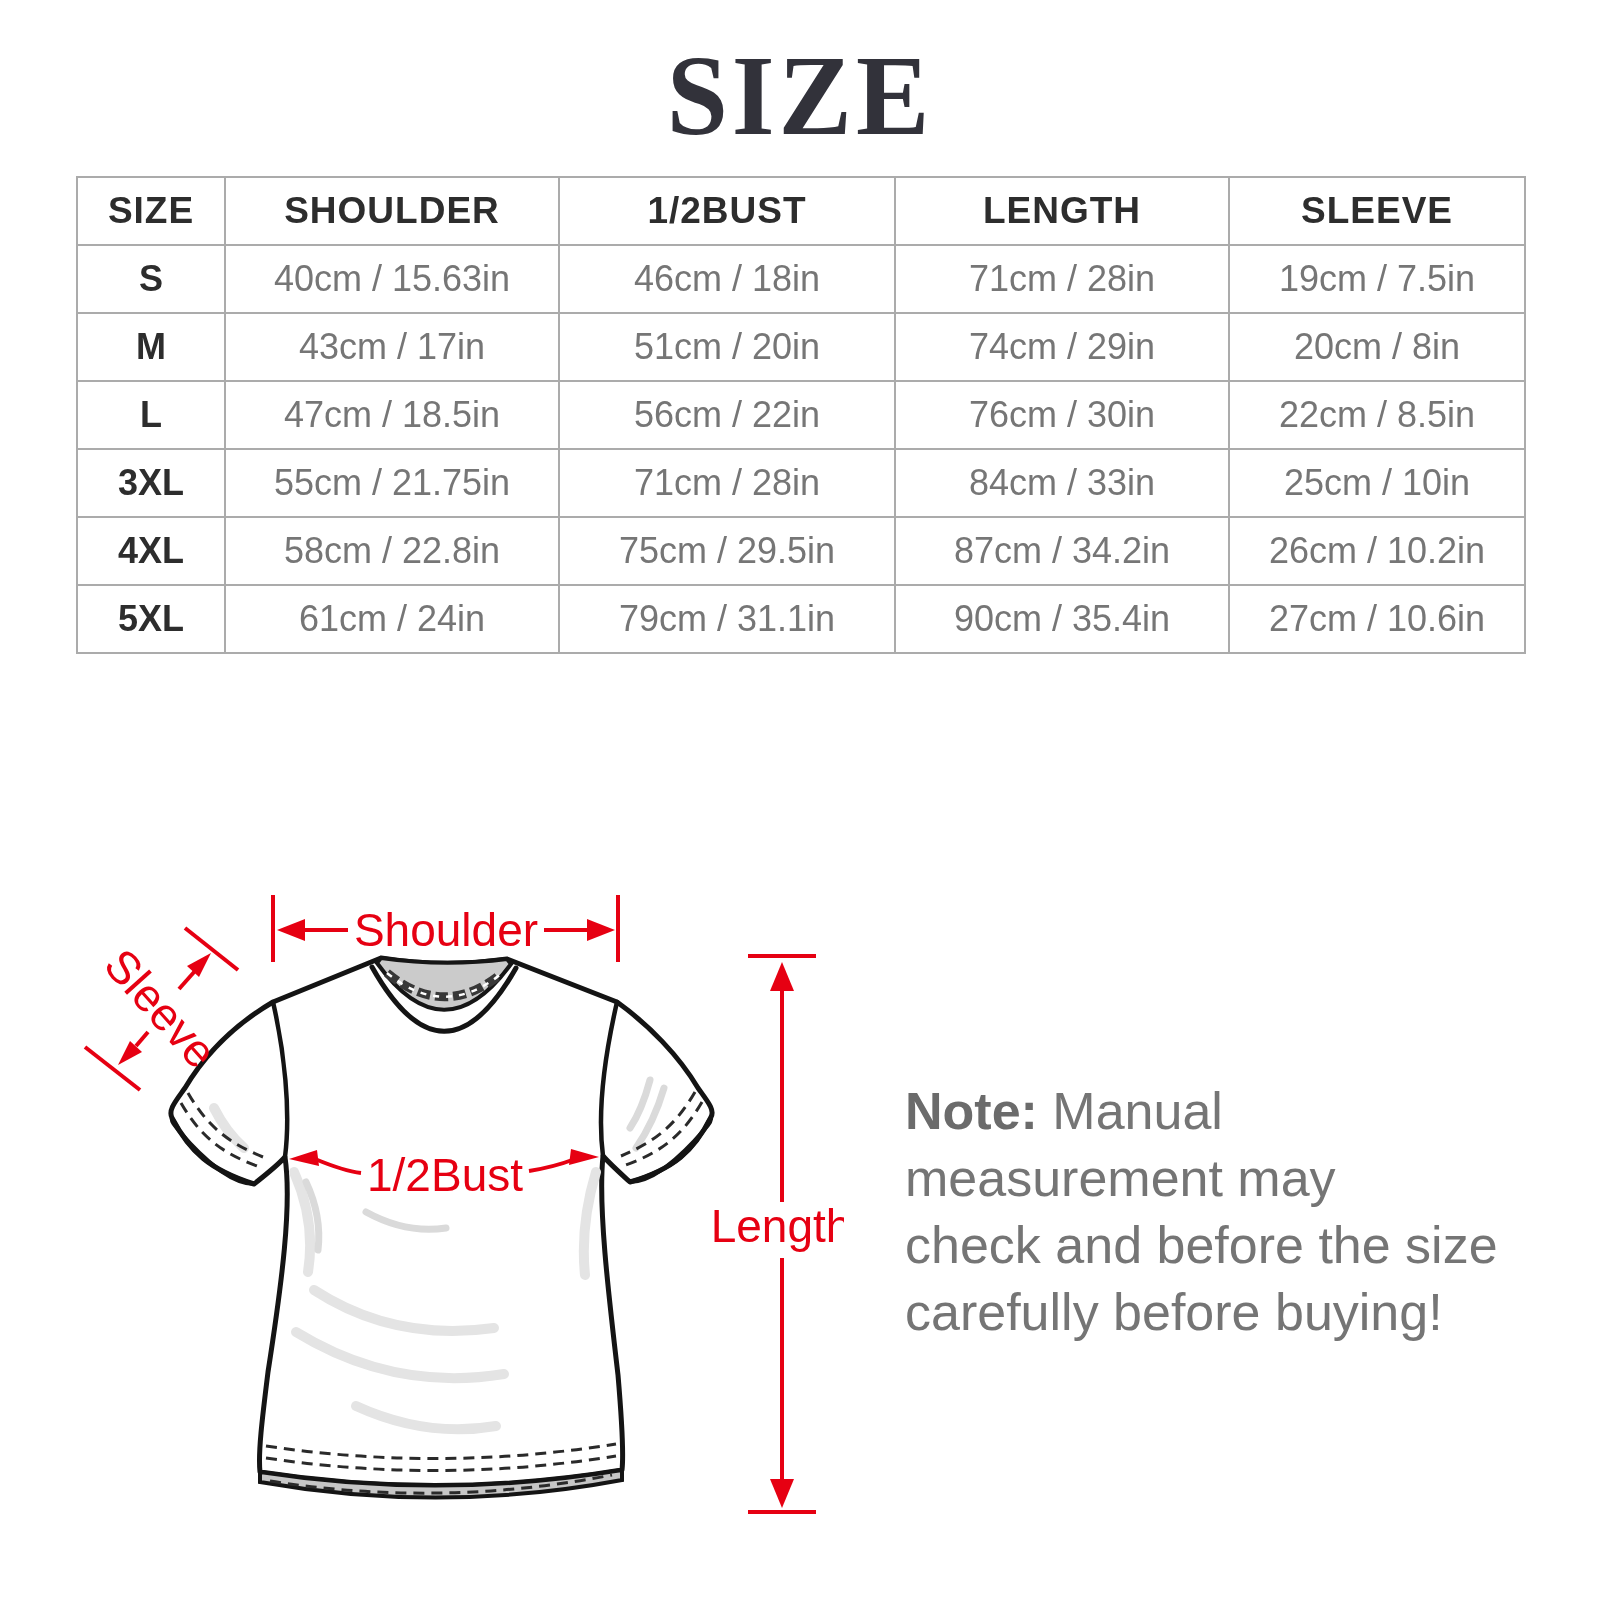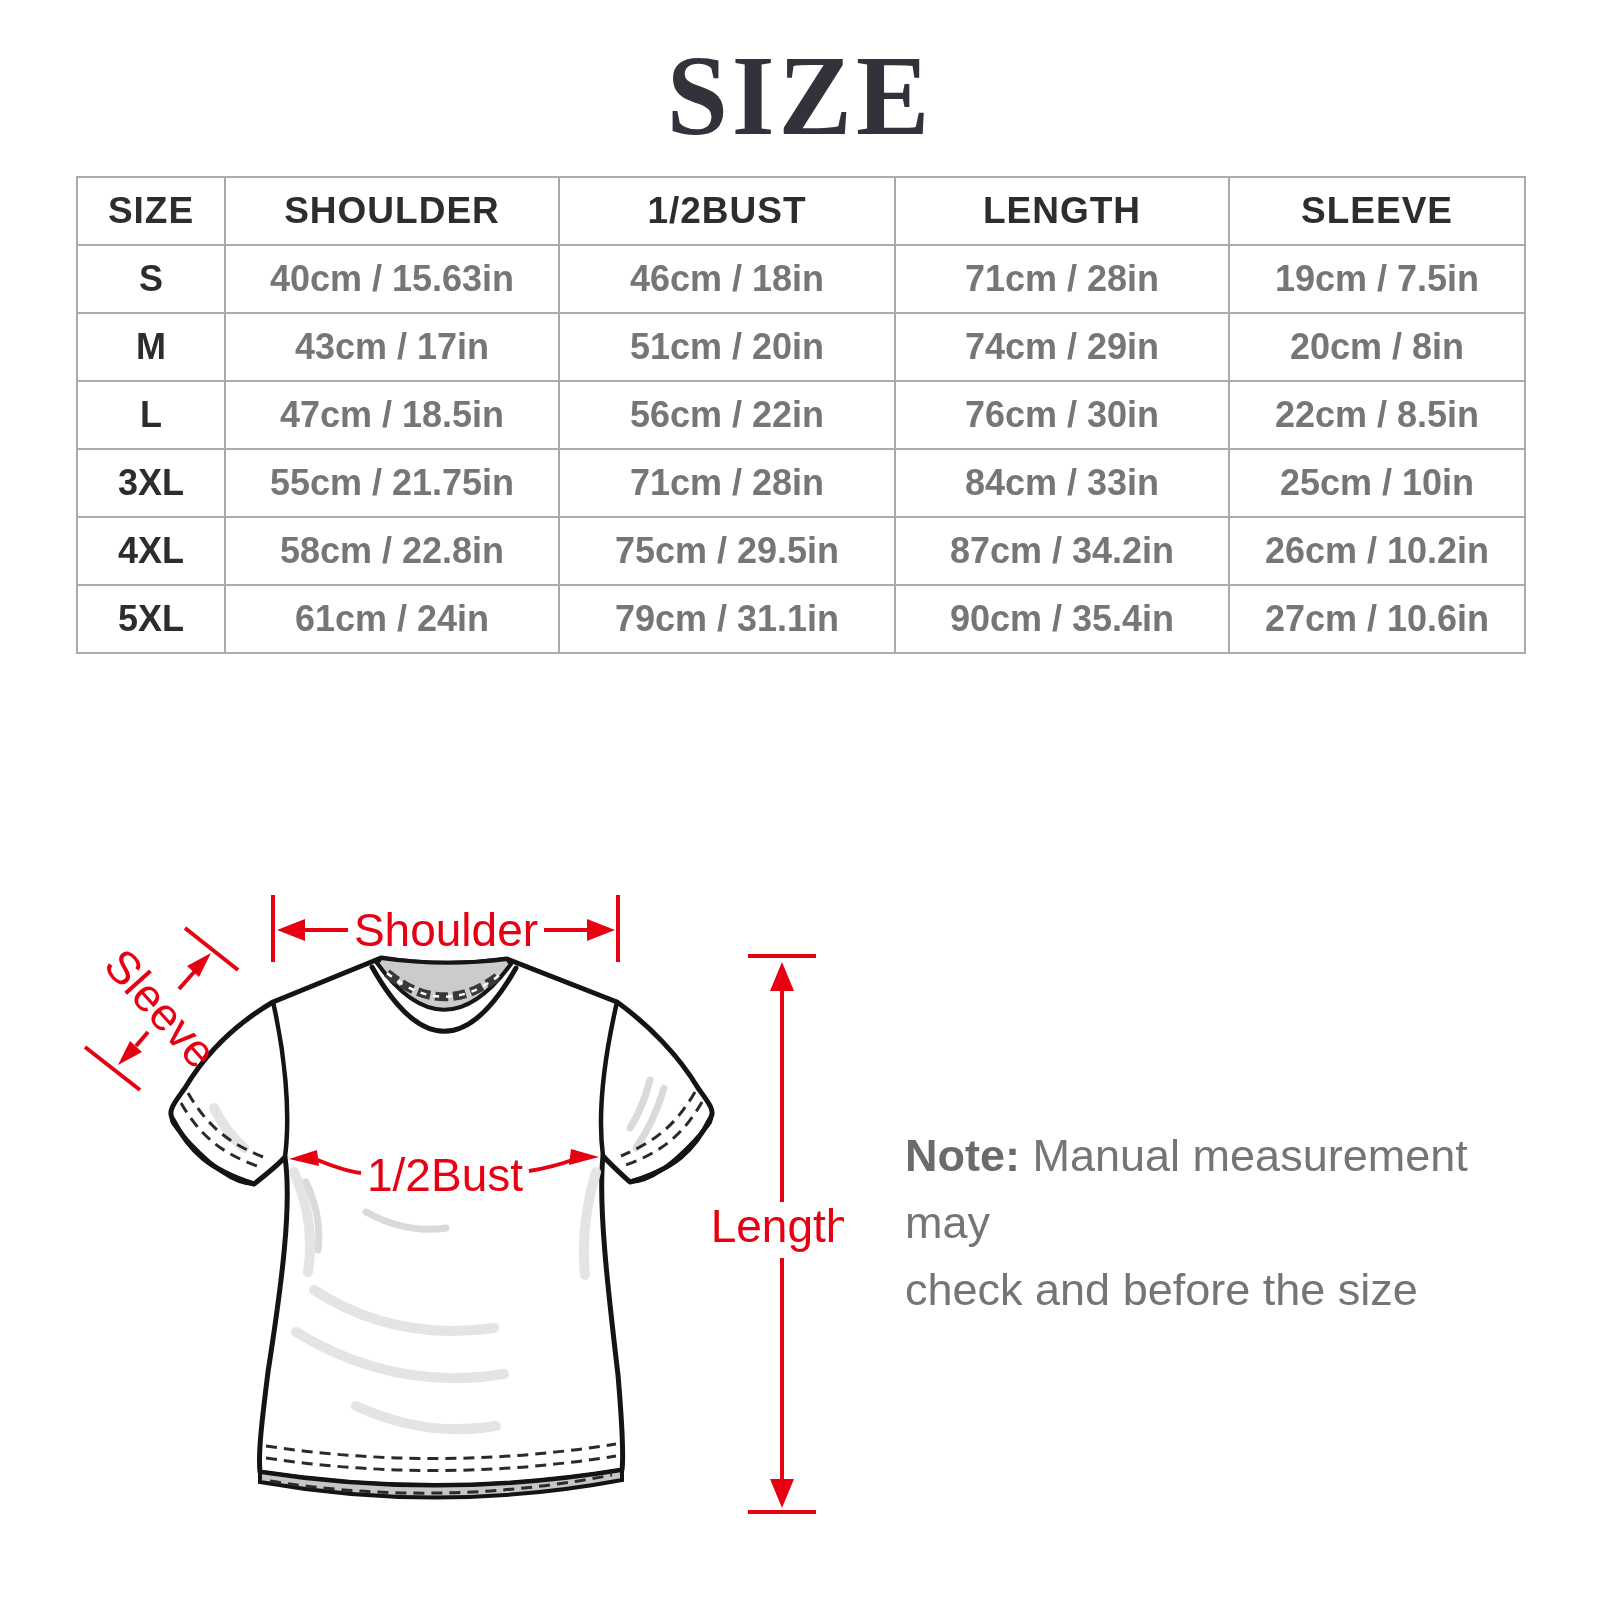--- a/index.html
+++ b/index.html
@@ -19,21 +19,21 @@
   
   table.size-table{
     position:absolute;left:76px;top:176px;width:1448px;
     border-collapse:collapse;table-layout:fixed;
   }
   .size-table th,.size-table td{
     border:2px solid #ababab;height:66px;text-align:center;vertical-align:middle;
     padding:0;white-space:nowrap;
   }
   .size-table th{font-size:37px;font-weight:700;color:#2d2d2d;letter-spacing:1px;}
-  .size-table td{font-size:36px;color:#767676;font-weight:700;}
+  .size-table td{font-size:36px;color:#767676;font-weight:400;}
   .size-table td.size-col{font-weight:700;color:#2d2d2d;}
 
   
   .diagram{position:absolute;left:64px;top:860px;}
   .outline{fill:#ffffff;stroke:#141414;stroke-width:5;stroke-linejoin:round;}
   .iline{fill:none;stroke:#141414;stroke-width:4.5;stroke-linecap:round;}
   .grayfill{fill:#b6b6b6;stroke:#141414;stroke-width:4;stroke-linejoin:round;}
   .collarband{fill:#cbcbcb;stroke:#161616;stroke-width:4;}
   .hemlip{fill:#c6c6c6;stroke:#141414;stroke-width:4;}
   .stitch{fill:none;stroke:#2a2a2a;stroke-width:3;stroke-dasharray:11 7;}
@@ -44,21 +44,21 @@
   .redl{fill:none;stroke:#e60012;stroke-width:4;}
   .redf{fill:#e60012;stroke:none;}
   .redt{
     fill:#e60012;font-family:"Liberation Sans",sans-serif;font-size:46px;
     text-anchor:middle;
   }
 
   
   .note{
     position:absolute;left:905px;top:1078px;width:620px;
-    font-size:45px;line-height:67px;color:#757575;margin-top:44px;
+    font-size:52px;line-height:67px;color:#757575;
   }
   .note .note-prefix{font-weight:700;color:#6b6b6b;}
 </style>
 </head>
 <body>
 
 <div class="page-title">SIZE</div>
 
 <table class="size-table">
   <colgroup>
@@ -193,13 +193,14 @@
   <path class="redl" d="M718,128 L718,342"></path>
   <text class="redt" x="717" y="382">Length</text>
   <path class="redl" d="M718,398 L718,622"></path>
   <polygon class="redf" points="718,648 706,619 730,619"></polygon>
   <path class="redl" d="M684,652 L752,652"></path>
 </svg>
 
 <div class="note">
   <div><span class="note-prefix">Note:</span> <span>Manual measurement may</span></div>
   <div>check and before the size</div>
+  <div>carefully before buying!</div>
 </div>
 
 </body></html>

